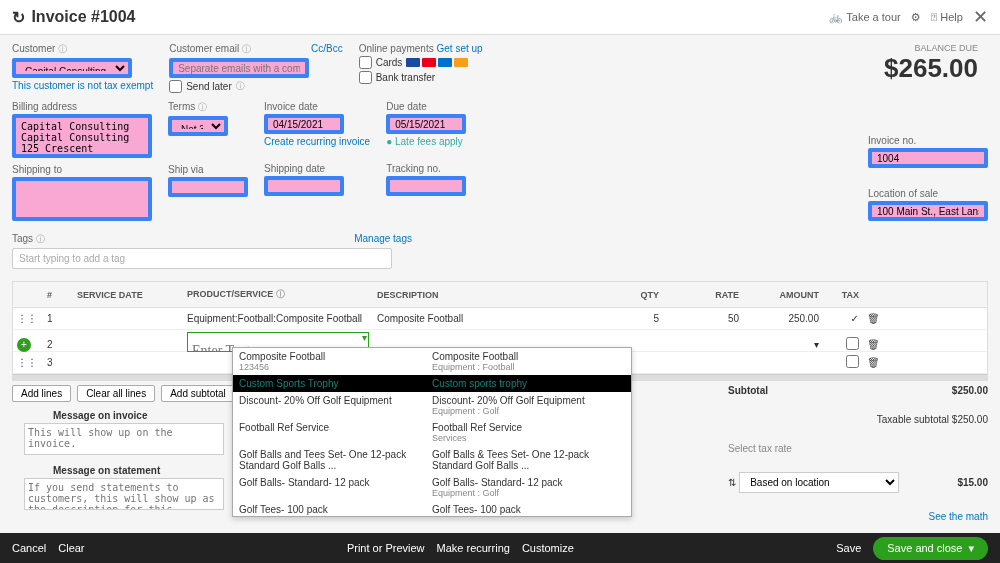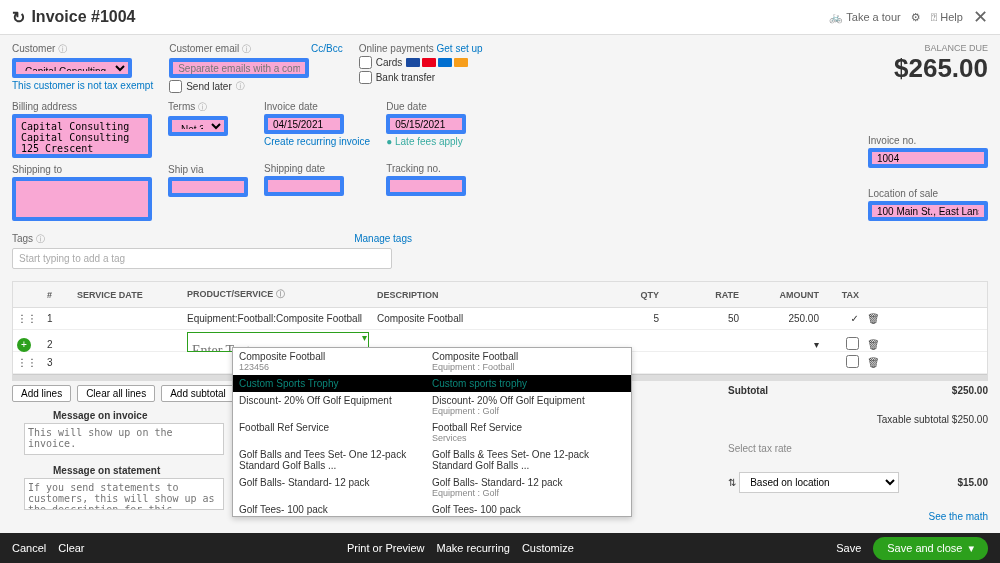--- a/index.html
+++ b/index.html
@@ -11,21 +11,21 @@
 .close-x { font-size: 18px; cursor: pointer; }
 .form-area { padding: 8px 12px; background: #f5f5f5; display: flex; flex-direction: column; gap: 8px; position: relative; }
 .row1 { display: flex; gap: 16px; }
 .field-group { display: flex; flex-direction: column; gap: 2px; }
 .field-label { font-size: 10px; color: #666; }
 .field-select, .field-input, .field-textarea { border: 4px solid #3b82f6; background: #f9a8d4; padding: 3px 5px; font-size: 10px; border-radius: 2px; }
 .field-select { width: 120px; height: 20px; }
 .field-input { width: 80px; height: 20px; }
 .field-textarea { width: 140px; height: 44px; resize: none; }
 .checkbox-row { display: flex; align-items: center; gap: 4px; font-size: 10px; }
-.balance-due { position: absolute; right: 12px; top: 8px; text-align: right; }
+.balance-due { position: absolute; right: 22px; top: 8px; text-align: right; }
 .balance-label { font-size: 9px; color: #888; text-transform: uppercase; }
 .balance-amount { font-size: 26px; font-weight: 600; }
 .row2 { display: flex; gap: 16px; }
 .blue-link { color: #0077c5; font-size: 10px; cursor: pointer; }
 .teal { color: #37aba0; font-size: 10px; }
 .right-fields { position: absolute; right: 12px; top: 100px; display: flex; flex-direction: column; gap: 20px; }
 .right-fields .field-input { width: 120px; }
 .tags-row { display: flex; justify-content: space-between; align-items: center; margin-top: 4px; }
 .tags-input { width: 380px; border: 1px solid #ccc; padding: 4px 6px; background: #fff; font-size: 10px; color: #aaa; border-radius: 2px; }
 .table-area { background: #fff; border: 1px solid #ddd; margin: 4px 12px 0; }

